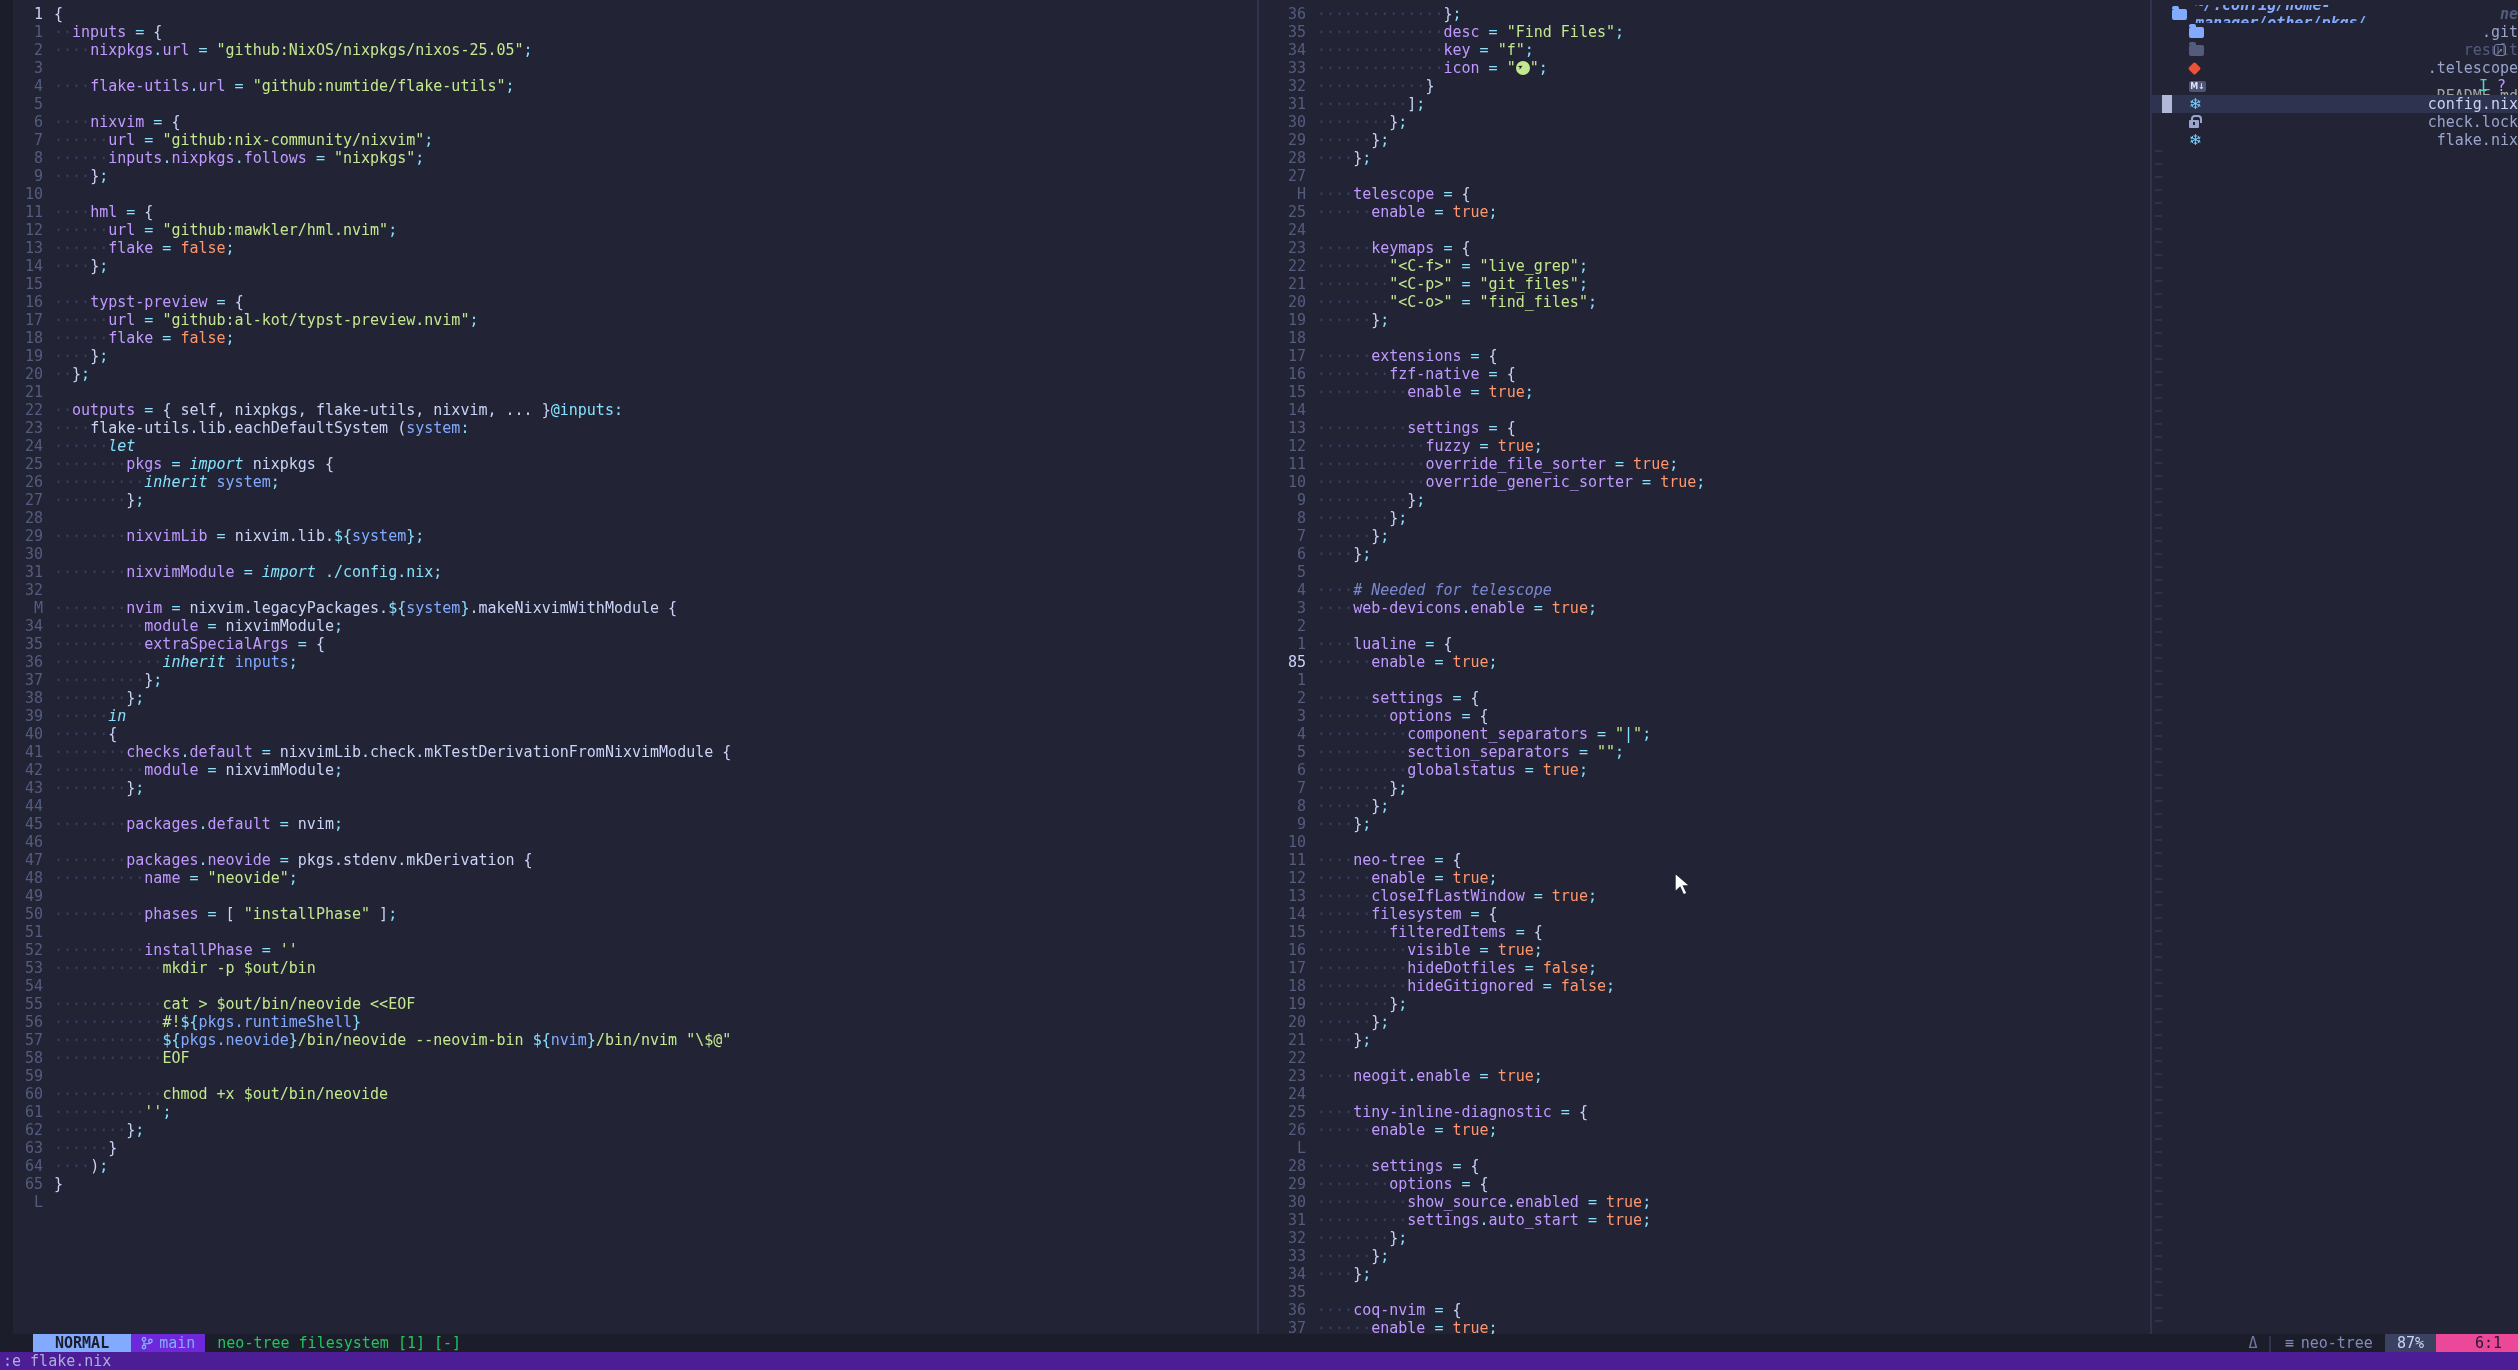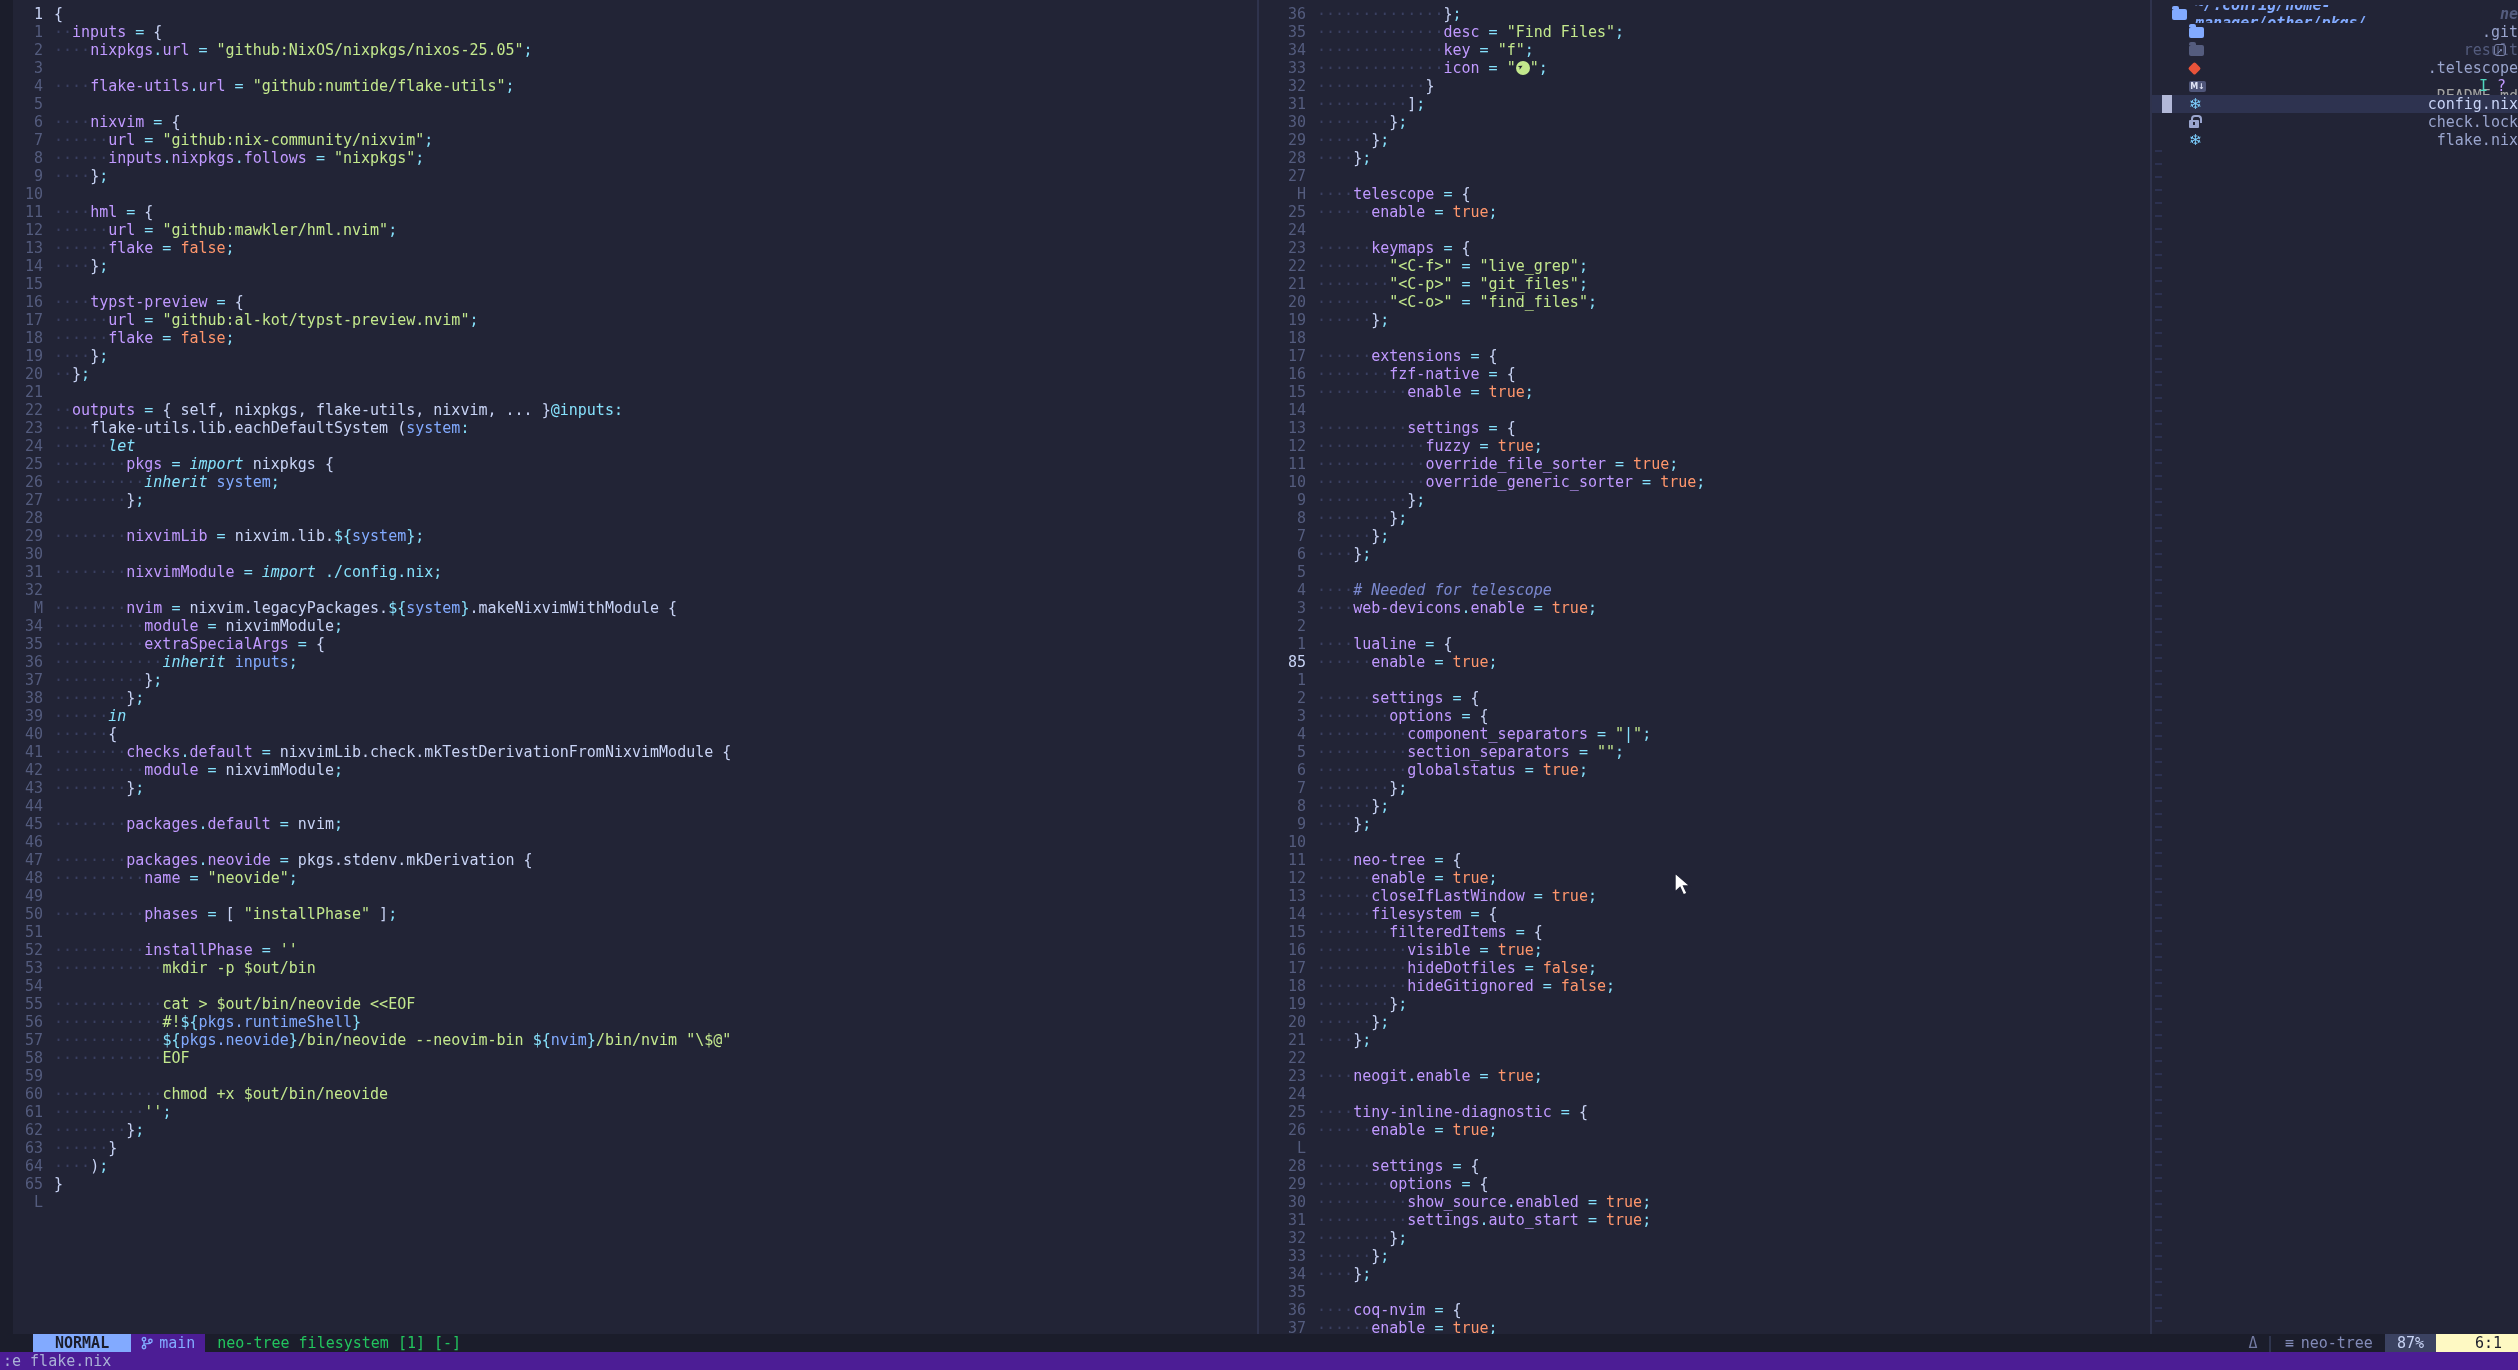--- a/index.html
+++ b/index.html
@@ -68,28 +68,28 @@
   .badge { position:absolute; right:12px; top:0; height:18px; display:flex; gap:9px; align-items:center; }
   .icon-link { width:12px; height:12px; border:1.5px solid #7a82a8; border-radius:3px;
     color:#9aa5ce; font-size:9px; line-height:10px; text-align:center; }
   .git-I { color:#4fd6be; } .git-q { color:#c099ff; }
 
   
   #statusline { position:absolute; left:0; top:1334px; width:2518px; height:18px;
     background:#1b1d2b; display:flex; align-items:stretch; }
   .sl-seg { display:flex; align-items:center; }
   #sl-mode { background:#82aaff; color:#1b1d2b; font-weight:bold; padding:0 22px;margin-left:33px; }
-  #sl-branch { background:#4c1d95; color:#82aaff; padding:0 10px; gap:6px; }
+  #sl-branch { background:#6d28d9; color:#82aaff; padding:0 10px; gap:6px; }
   #sl-bufname { color:#22c55e; padding:0 12px; }
   #sl-spacer { flex:1; }
   #sl-delta { color:#737aa2; padding:0 8px; }
   #sl-bar { color:#3b4261; }
   #sl-ft { color:#828bb8; padding:0 12px 0 10px; gap:7px; }
   #sl-percent { background:#3b4261; color:#c8d3f5; padding:0 12px; }
-  #sl-loc { background:#fef9c3; color:#1b1d2b; padding:0 16px; min-width:82px; justify-content:flex-end; }
+  #sl-loc { background:#ec4899; color:#1b1d2b; padding:0 16px; min-width:82px; justify-content:flex-end; }
   #cmdline { position:absolute; left:0; top:1352px; width:2518px; height:18px;
     background:#4c1d95; color:#a9b1d6; padding-left:3px; white-space:pre; }
 
   #mouse { position:absolute; left:1673px; top:872px; }
 </style>
 </head>
 <body>
 
 <div id="screen">
   <div id="edge-strip"></div>

